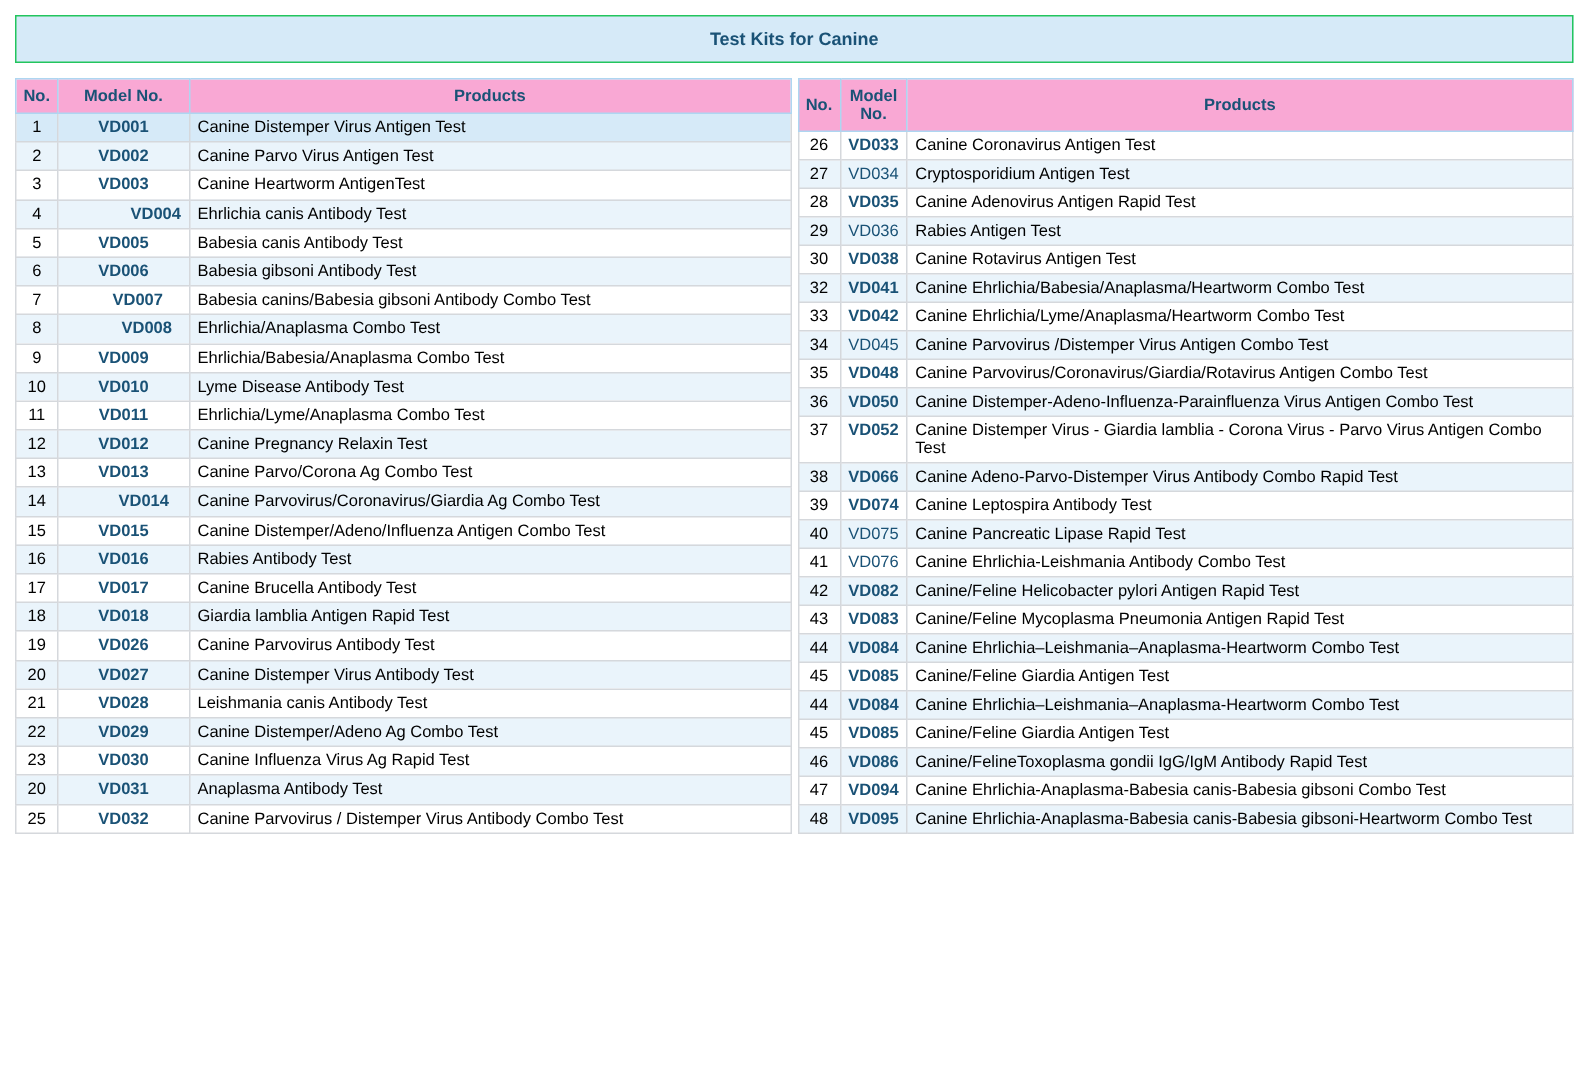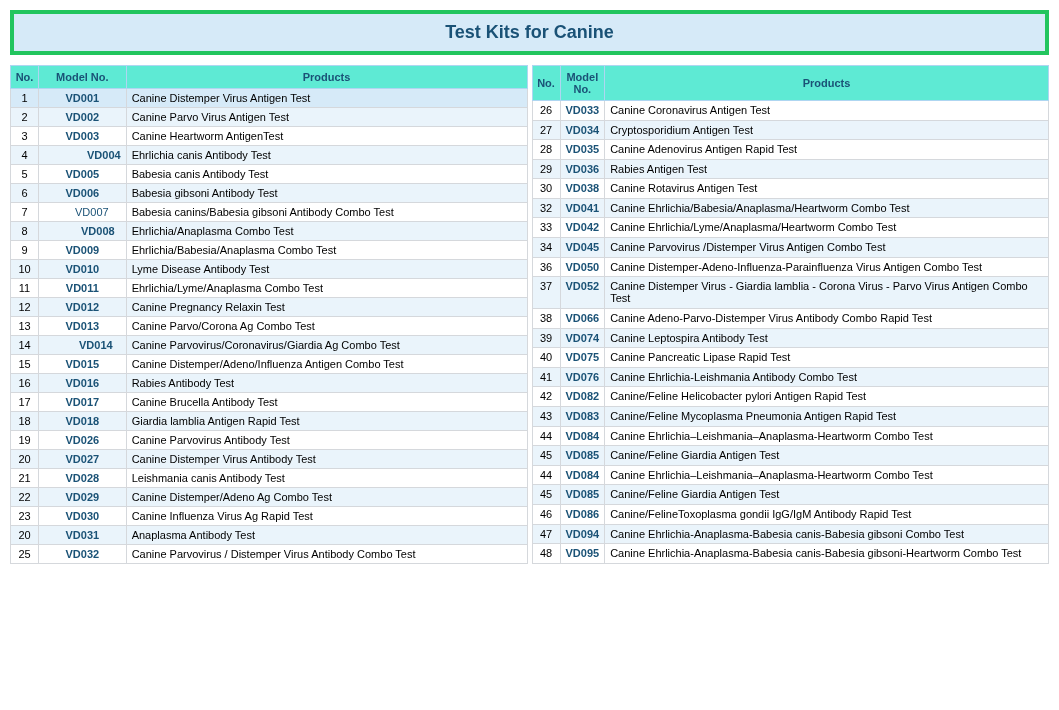--- a/index.html
+++ b/index.html
@@ -10,39 +10,39 @@
       color: #000;
     }
     .page-container {
       width: 1059px;
       min-height: 710px;
       background: #fff;
       padding: 10px;
     }
     .page-title {
       text-align: center;
-      font-size: 18px;
+      font-size: 12px;
       font-weight: bold;
       color: #1a5276;
       margin-bottom: 10px;
       padding: 8px;
       background: #d6eaf8;
-      border: 4px solid #22c55e;
+      border: 1px solid #22c55e;
     }
     .table-wrapper {
       display: flex;
       gap: 4px;
     }
     .half-table {
       flex: 1;
       border-collapse: collapse;
       font-size: 11px;
     }
     .half-table th {
-      background: #5eead4;
+      background: #f9a8d4;
       color: #1a5276;
       font-weight: bold;
       padding: 5px 4px;
       border: 1px solid #aed6f1;
       text-align: center;
     }
     .half-table td {
       padding: 3px 5px;
       border: 1px solid #d5d8dc;
       vertical-align: top;
@@ -101,21 +101,21 @@
             <td class="col-model" style="color: rgb(26, 82, 118); font-weight: bold;">VD005</td>
             <td class="col-products">Babesia canis Antibody Test</td>
           </tr>
           <tr>
             <td class="col-no">6</td>
             <td class="col-model" style="color: rgb(26, 82, 118); font-weight: bold;">VD006</td>
             <td class="col-products">Babesia gibsoni Antibody Test</td>
           </tr>
           <tr>
             <td class="col-no">7</td>
-            <td class="col-model" style="color: rgb(26, 82, 118); font-weight: normal; padding-left: 24px;">VD007</td>
+            <td class="col-model" style="color: rgb(26, 82, 118); font-weight: bold; padding-left: 24px;">VD007</td>
             <td class="col-products">Babesia canins/Babesia gibsoni Antibody Combo Test</td>
           </tr>
           <tr>
             <td class="col-no">8</td>
             <td class="col-model" style="color: rgb(26, 82, 118); font-weight: bold; padding-left: 36px;">VD008</td>
             <td class="col-products">Ehrlichia/Anaplasma Combo Test</td>
           </tr>
           <tr>
             <td class="col-no">9</td>
             <td class="col-model" style="color: rgb(26, 82, 118); font-weight: bold;">VD009</td>
@@ -213,52 +213,57 @@
       </tr>
     </thead>
     <tbody id="right-tbody">
     <tr>
             <td class="col-no">26</td>
             <td class="col-model" style="color: rgb(26, 82, 118); font-weight: bold;">VD033</td>
             <td class="col-products">Canine Coronavirus Antigen Test</td>
           </tr>
           <tr>
             <td class="col-no">27</td>
-            <td class="col-model" style="color: rgb(26, 82, 118); font-weight: bold; margin-left: 34px;">VD034</td>
+            <td class="col-model" style="color: rgb(26, 82, 118); font-weight: normal; margin-left: 34px;">VD034</td>
             <td class="col-products">Cryptosporidium Antigen Test</td>
           </tr>
           <tr>
             <td class="col-no">28</td>
             <td class="col-model" style="color: rgb(26, 82, 118); font-weight: bold;">VD035</td>
             <td class="col-products">Canine Adenovirus Antigen Rapid Test</td>
           </tr>
           <tr>
             <td class="col-no">29</td>
-            <td class="col-model" style="color: rgb(26, 82, 118); font-weight: bold;">VD036</td>
+            <td class="col-model" style="color: rgb(26, 82, 118); font-weight: normal;">VD036</td>
             <td class="col-products">Rabies Antigen Test</td>
           </tr>
           <tr>
             <td class="col-no">30</td>
             <td class="col-model" style="color: rgb(26, 82, 118); font-weight: bold;">VD038</td>
             <td class="col-products">Canine Rotavirus Antigen Test</td>
           </tr>
           <tr>
             <td class="col-no">32</td>
             <td class="col-model" style="color: rgb(26, 82, 118); font-weight: bold;">VD041</td>
             <td class="col-products">Canine Ehrlichia/Babesia/Anaplasma/Heartworm Combo Test</td>
           </tr>
           <tr>
             <td class="col-no">33</td>
             <td class="col-model" style="color: rgb(26, 82, 118); font-weight: bold;">VD042</td>
             <td class="col-products">Canine Ehrlichia/Lyme/Anaplasma/Heartworm Combo Test</td>
           </tr>
           <tr>
             <td class="col-no">34</td>
-            <td class="col-model" style="color: rgb(26, 82, 118); font-weight: bold; margin-left: 29px;">VD045</td>
+            <td class="col-model" style="color: rgb(26, 82, 118); font-weight: normal; margin-left: 29px;">VD045</td>
             <td class="col-products">Canine Parvovirus /Distemper Virus Antigen Combo Test</td>
+          </tr>
+          <tr>
+            <td class="col-no">35</td>
+            <td class="col-model" style="color: rgb(26, 82, 118); font-weight: bold;">VD048</td>
+            <td class="col-products">Canine Parvovirus/Coronavirus/Giardia/Rotavirus Antigen Combo Test</td>
           </tr>
           <tr>
             <td class="col-no">36</td>
             <td class="col-model" style="color: rgb(26, 82, 118); font-weight: bold;">VD050</td>
             <td class="col-products">Canine Distemper-Adeno-Influenza-Parainfluenza Virus Antigen Combo Test</td>
           </tr>
           <tr>
             <td class="col-no">37</td>
             <td class="col-model" style="color: rgb(26, 82, 118); font-weight: bold;">VD052</td>
             <td class="col-products">Canine Distemper Virus - Giardia lamblia - Corona Virus - Parvo Virus Antigen Combo Test</td>
@@ -268,26 +273,26 @@
             <td class="col-model" style="color: rgb(26, 82, 118); font-weight: bold;">VD066</td>
             <td class="col-products">Canine Adeno-Parvo-Distemper Virus Antibody Combo Rapid Test</td>
           </tr>
           <tr>
             <td class="col-no">39</td>
             <td class="col-model" style="color: rgb(26, 82, 118); font-weight: bold;">VD074</td>
             <td class="col-products">Canine Leptospira Antibody Test</td>
           </tr>
           <tr>
             <td class="col-no">40</td>
-            <td class="col-model" style="color: rgb(26, 82, 118); font-weight: bold; margin-top: 48px;">VD075</td>
+            <td class="col-model" style="color: rgb(26, 82, 118); font-weight: normal; margin-top: 48px;">VD075</td>
             <td class="col-products">Canine Pancreatic Lipase Rapid Test</td>
           </tr>
           <tr>
             <td class="col-no">41</td>
-            <td class="col-model" style="color: rgb(26, 82, 118); font-weight: bold;">VD076</td>
+            <td class="col-model" style="color: rgb(26, 82, 118); font-weight: normal;">VD076</td>
             <td class="col-products">Canine Ehrlichia-Leishmania Antibody Combo Test</td>
           </tr>
           <tr>
             <td class="col-no">42</td>
             <td class="col-model" style="color: rgb(26, 82, 118); font-weight: bold;">VD082</td>
             <td class="col-products">Canine/Feline Helicobacter pylori Antigen Rapid Test</td>
           </tr>
           <tr>
             <td class="col-no">43</td>
             <td class="col-model" style="color: rgb(26, 82, 118); font-weight: bold;">VD083</td>

